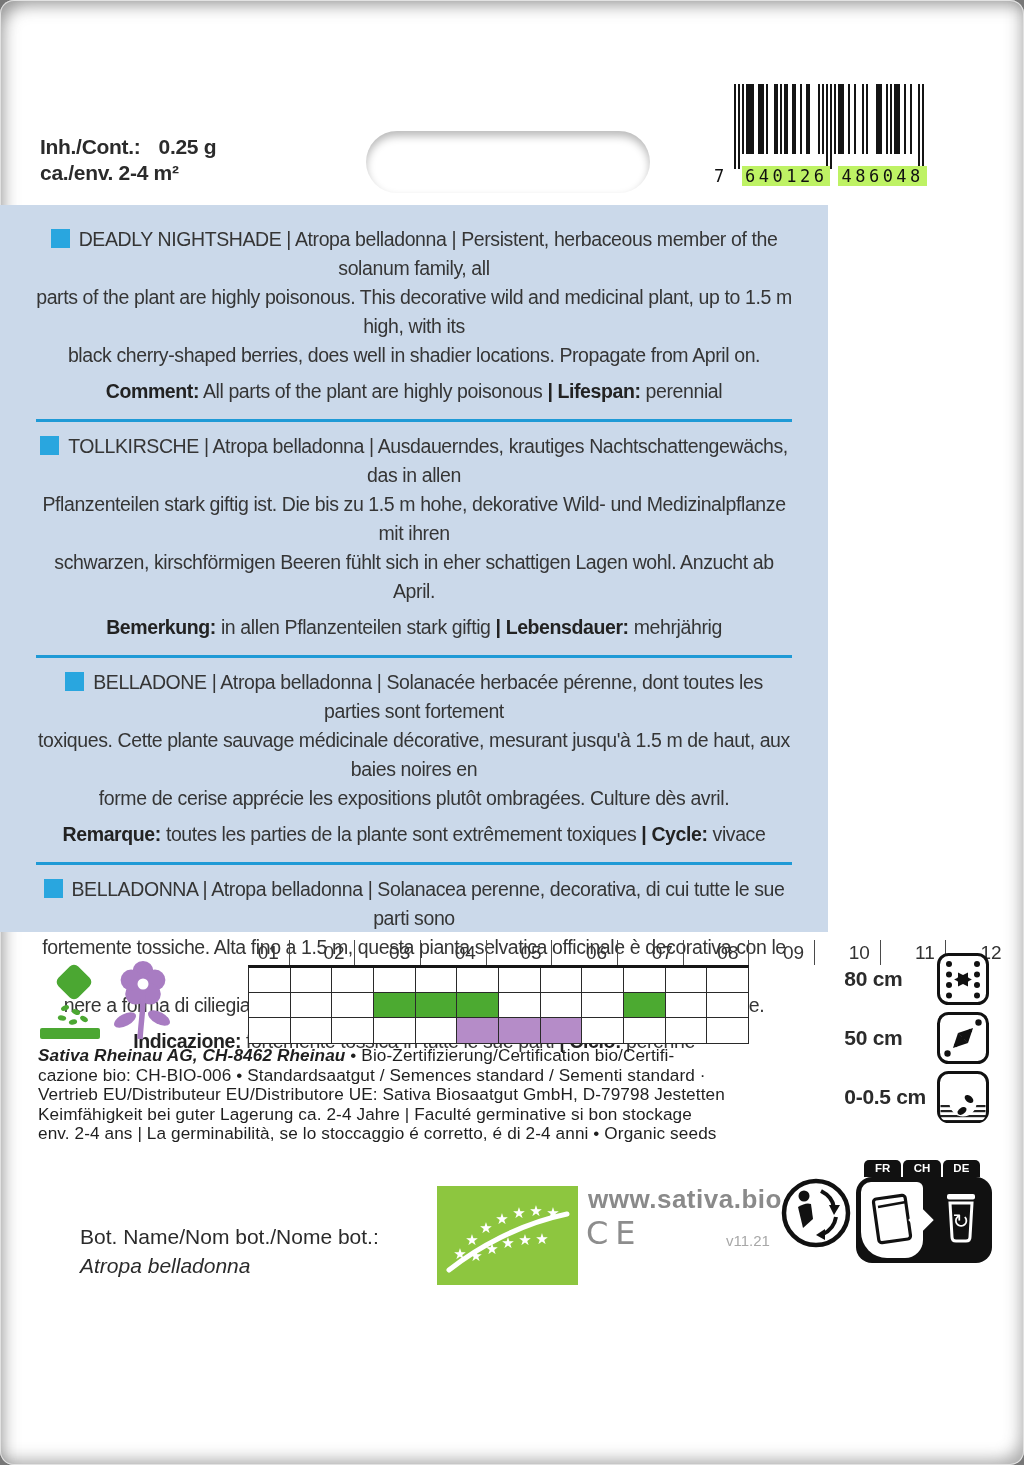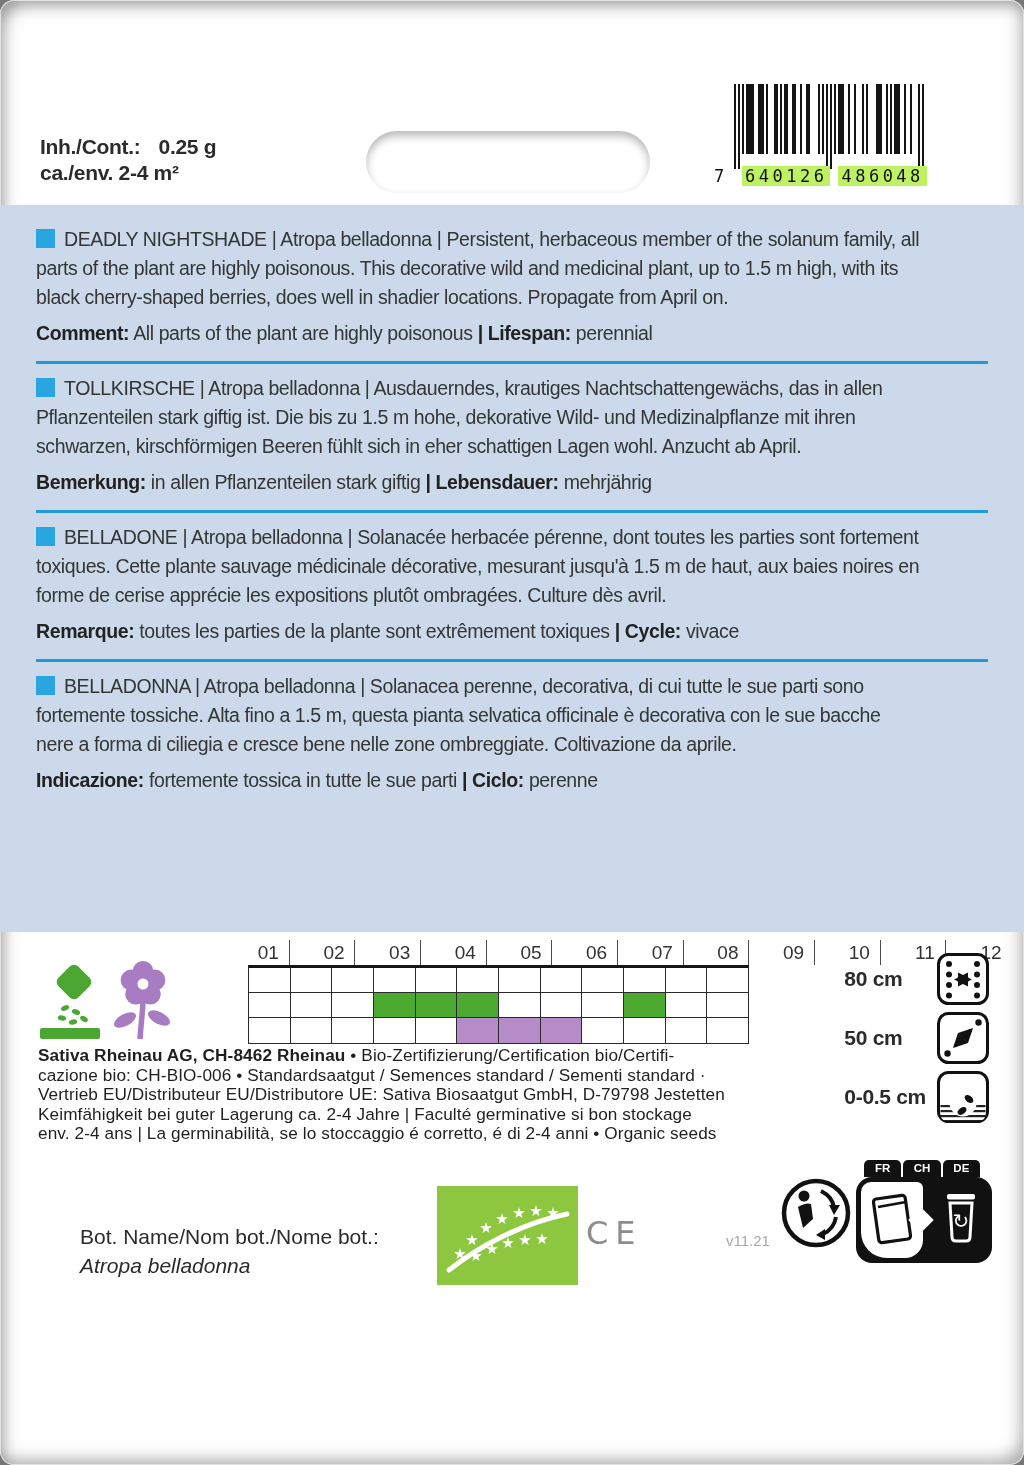--- a/index.html
+++ b/index.html
@@ -25,21 +25,21 @@
   .mod{width:2px;height:70px;}
   .mod.on{background:#141414;}
   .mod.guard{height:85px;}
   .ean .digits{position:absolute;left:0;top:66px;display:flex;align-items:flex-end;width:100%;
     font-family:"DejaVu Sans Mono",monospace;font-size:17px;color:#111;height:36px;}
   .ean .digits .lead{width:18px;text-align:left;}
   .ean .digits .grp{background:#bef264;padding:0 3px;letter-spacing:3.5px;}
   .ean .digits .grp.g1{margin-left:10px;}
   .ean .digits .grp.g2{margin-left:8px;}
   
-  .lang-band{position:absolute;left:0;top:205px;width:1024px;height:727px;background:var(--band-blue,#cbd9ea);padding:10px 36px 7px;}
+  .lang-band{position:absolute;left:0;top:205px;width:828px;height:727px;background:var(--band-blue,#cbd9ea);padding:10px 36px 7px;text-align:center;}
   .lang-block{padding:10px 0 13px;border-bottom:3px solid var(--divider-blue,#1f9ad6);}
   .lang-block:last-child{border-bottom:none;}
   .lang-block .body{margin:0;font-size:19.5px;line-height:29px;letter-spacing:-0.4px;color:#353535;white-space:pre-line;}
   .bullet{display:inline-block;width:19px;height:19px;background:var(--accent-cyan,#29a6df);margin-right:9px;transform:translateY(2px);}
   .lang-block .note{margin:7px 0 0;font-size:19.5px;line-height:29px;letter-spacing:-0.4px;color:#353535;}
   .lang-block .note b{color:#222;}
   
   .calendar{position:absolute;left:248px;top:940px;}
   .cal-months{display:grid;grid-template-columns:repeat(12,41.67px);height:25px;gap:24px;}
   .mlabel{display:flex;align-items:center;justify-content:center;font-size:19px;color:#333;border-right:1.5px solid #4a4a4a;}
@@ -50,21 +50,21 @@
   .cell:nth-child(12n){border-right:none;}
   .cell:nth-child(n+25){border-bottom:none;}
   
   .legend-icons{position:absolute;left:38px;top:960px;display:flex;align-items:flex-end;gap:8px;}
   
   .specs{position:absolute;right:34px;top:952px;display:flex;flex-direction:column;gap:5px;}
   .spec-row{display:flex;align-items:center;justify-content:space-between;gap:10px;}
   .spec-label{font-size:21px;font-weight:600;color:#2b2b2b;letter-spacing:-0.3px;}
   
   .address{position:absolute;left:38px;top:1046px;width:785px;font-size:17.2px;line-height:19.5px;color:#1f1f1f;letter-spacing:0.1px;}
-  .address b{letter-spacing:0.1px;}
+  .address b{letter-spacing:0.1px;font-style:italic;}
   .botname{position:absolute;left:80px;top:1222px;font-size:21px;color:#2b2b2b;line-height:29px;}
   .botname .italic{font-style:italic;}
   .eu-logo{position:absolute;left:437px;top:1186px;}
   .website{position:absolute;left:588px;top:1184px;font-size:26px;font-weight:bold;color:#8a8a8a;letter-spacing:0.5px;}
   .ce-mark{position:absolute;left:586px;top:1214px;font-size:32px;color:#8d8d8d;letter-spacing:7px;font-family:"DejaVu Sans",sans-serif;}
   .version{position:absolute;left:726px;top:1232px;font-size:15px;color:#a8a8a8;}
   .triman{position:absolute;left:779px;top:1176px;}
   
   .disposal{position:absolute;left:856px;top:1160px;width:156px;}
   .tabs{display:flex;gap:2px;margin-left:8px;width:116px;}
@@ -383,20 +383,21 @@
         <text x="99" y="30">★</text>
       <text x="116" y="32">★</text>
         <text x="39" y="75">★</text>
         <text x="55" y="68">★</text>
       <text x="71" y="62">★</text>
         <text x="88" y="59">★</text>
         <text x="105" y="58">★</text>
     </g>
   </svg>
 
+  <div class="website">www.sativa.bio</div>
   <div class="ce-mark">CE</div>
   <div class="version">v11.21</div>
 
   <svg class="triman" width="74" height="74" viewBox="0 0 74 74">
     <circle cx="37" cy="37" r="32" stroke="#111" stroke-width="4.5" fill="none"></circle>
     <circle cx="25" cy="20" r="5.5" fill="#111"></circle>
     <path d="M19,31 Q27,26 32,28 L34,43 L24,52 Z" fill="#111"></path>
     <path d="M42,15 Q54,21 55,32" stroke="#111" stroke-width="4" fill="none"></path>
     <polygon points="55,39 50,29 61,29" fill="#111"></polygon>
     <path d="M57,41 Q55,53 44,58" stroke="#111" stroke-width="4" fill="none"></path>

